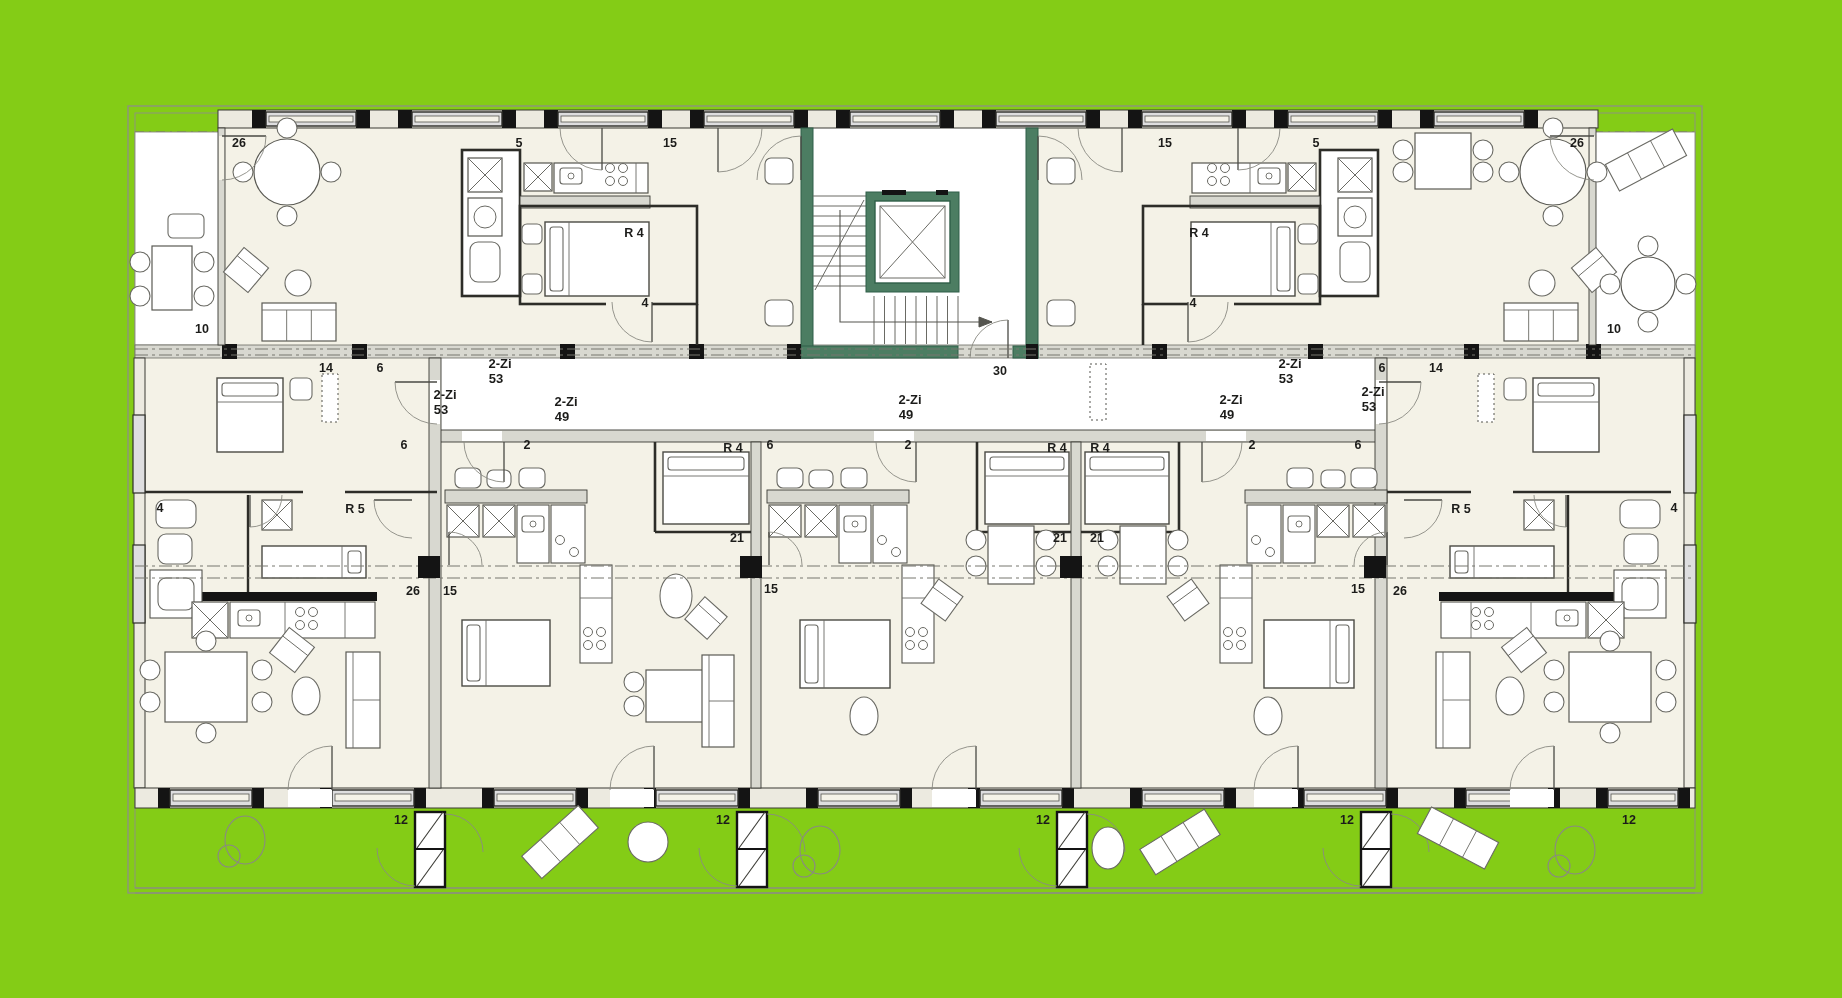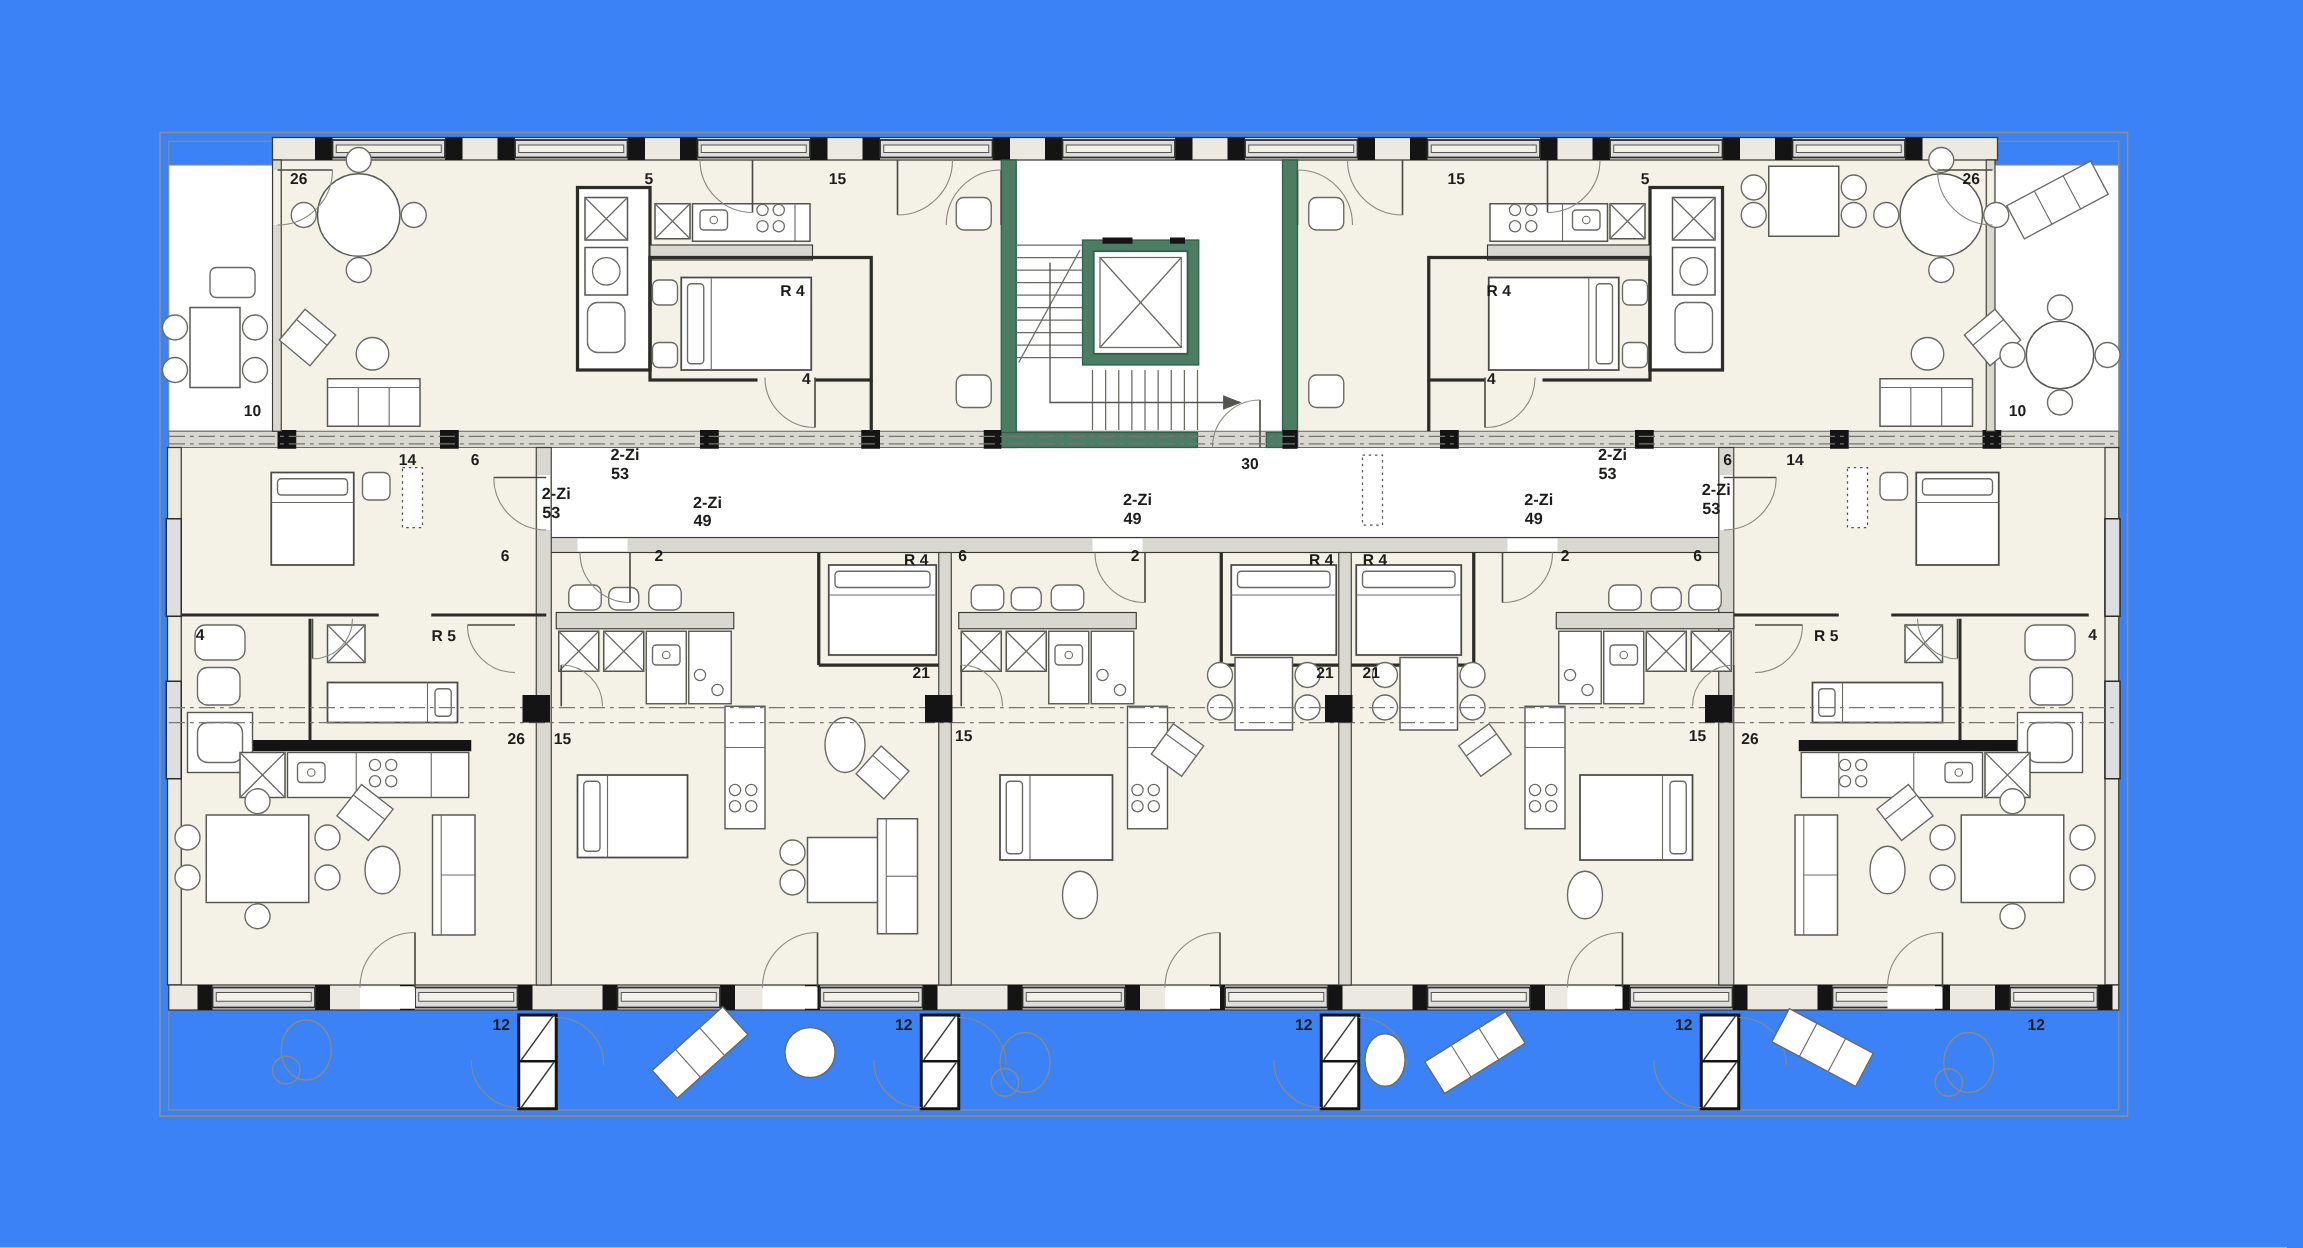--- a/index.html
+++ b/index.html
@@ -1,16 +1,16 @@
 <!DOCTYPE html>
 <html><head>
 <meta charset="utf-8">
 <style>
   html,body{margin:0;padding:0;background:#ffffff;}
-  .plan-wrap{position:relative;width:1842px;height:998px;background:#3b82f6;overflow:hidden;
+  .plan-wrap{position:relative;width:1842px;height:998px;background:#84cc16;overflow:hidden;
              font-family:"Liberation Sans",sans-serif;}
   svg text{font-family:"Liberation Sans",sans-serif;font-weight:bold;fill:#1c1c1a;}
   svg .dim{font-size:12.5px;}
   svg .unit{font-size:13px;}
   svg .room{font-size:12.5px;}
 </style>
 </head>
 <body>
 
 <div class="plan-wrap">

